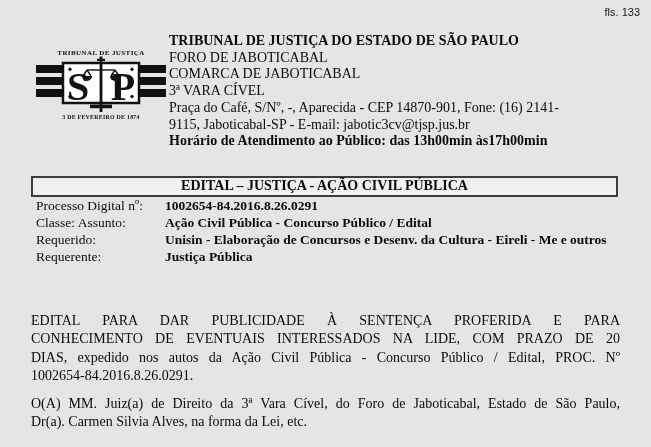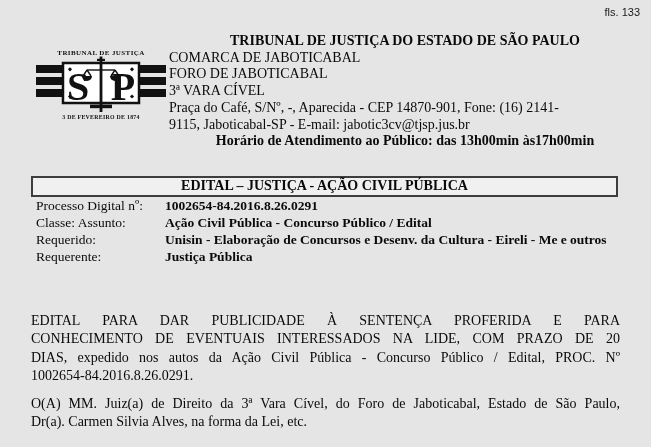--- a/index.html
+++ b/index.html
@@ -6,21 +6,21 @@
   .page{
     position:relative;width:651px;height:447px;background:#e5e5e5;overflow:hidden;
     font-family:"Liberation Serif","DejaVu Serif",serif;color:#0a0a0a;
   }
   .folio{
     position:absolute;top:6px;right:11px;
     font-family:"Liberation Sans","DejaVu Sans",sans-serif;font-size:11px;color:#1a1a1a;
   }
   .logo{position:absolute;left:36px;top:44px;width:130px;height:78px;}
   .header-text{position:absolute;left:169px;top:33px;width:472px;font-size:14px;line-height:16.7px;}
-  .header-text .bold{font-weight:bold;text-align:center;}
+  .header-text .bold{font-weight:bold;}
   .title-bar{
     position:absolute;left:31px;top:176px;width:587px;height:21px;box-sizing:border-box;
     border:2px solid #3d3d3d;background:#f0f0f0;
     text-align:center;font-weight:bold;font-size:14px;line-height:16.5px;
   }
   .fields{position:absolute;left:36px;top:197px;width:584px;font-size:13.5px;line-height:17.1px;}
   .field-row{display:flex;}
   .field-label{width:129px;flex:0 0 129px;}
   .field-value{font-weight:bold;}
   .notice{position:absolute;left:31px;top:312px;width:589px;font-size:14px;font-weight:normal;line-height:18.4px;}
@@ -68,22 +68,22 @@
         <rect x="63.6" y="12.5" width="2.8" height="55.5"></rect>
         <rect x="61" y="14.8" width="8" height="2.2"></rect>
         <rect x="54" y="60.6" width="22" height="3.6"></rect>
       </g>
       <text x="65" y="75" text-anchor="middle" font-family="'Liberation Serif',serif" font-size="5.8" font-weight="bold" letter-spacing="0.3" fill="#111">3 DE FEVEREIRO DE 1874</text>
     </svg>
   </div>
 
   <div class="header-text">
     <div class="bold">TRIBUNAL DE JUSTIÇA DO ESTADO DE SÃO PAULO</div>
+    <div>FORO DE JABOTICABAL</div>
     <div>COMARCA DE JABOTICABAL</div>
-    <div>FORO DE JABOTICABAL</div>
     <div>3ª VARA CÍVEL</div>
     <div>Praça do Café, S/Nº, -, Aparecida - CEP 14870-901, Fone: (16) 2141-</div>
     <div>9115, Jaboticabal-SP - E-mail: jabotic3cv@tjsp.jus.br</div>
     <div class="bold">Horário de Atendimento ao Público: das 13h00min às17h00min</div>
   </div>
 
   <div class="title-bar">EDITAL – JUSTIÇA - AÇÃO CIVIL PÚBLICA</div>
 
   <div class="fields">
     <div class="field-row">

